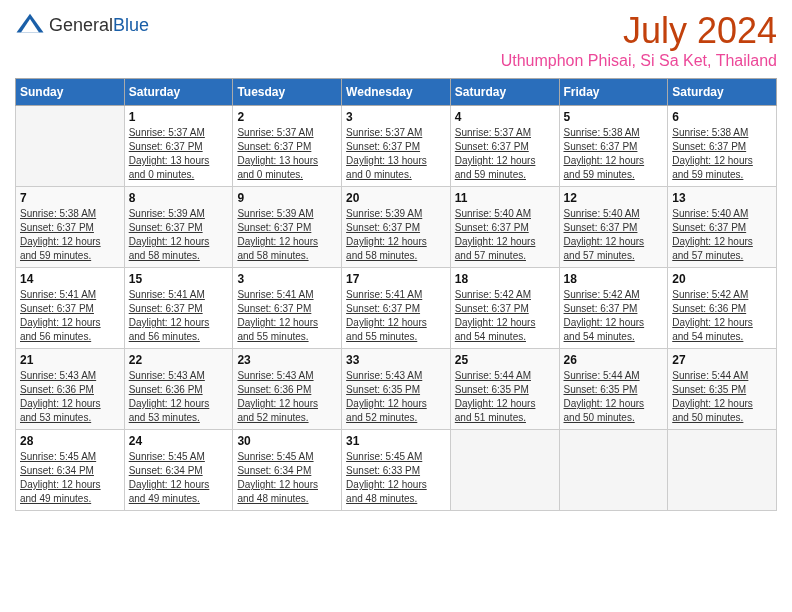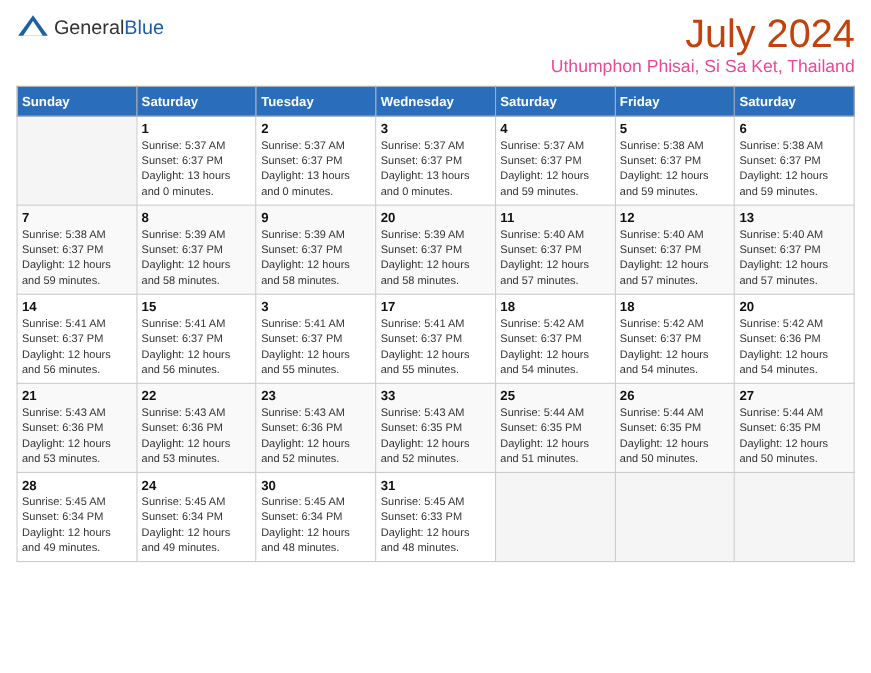--- a/index.html
+++ b/index.html
@@ -75,20 +75,21 @@
     .day-num {
       font-weight: bold;
       font-size: 12px;
       margin-bottom: 2px;
       color: #111;
     }
     .day-detail {
       font-size: 10px;
       color: #333;
       line-height: 1.4;
+      text-decoration: underline;
     }
     .empty-cell {
       background: #f5f5f5 !important;
     }
   </style>
 </head>
 <body>
 
 <div class="header">
   <div class="logo">

